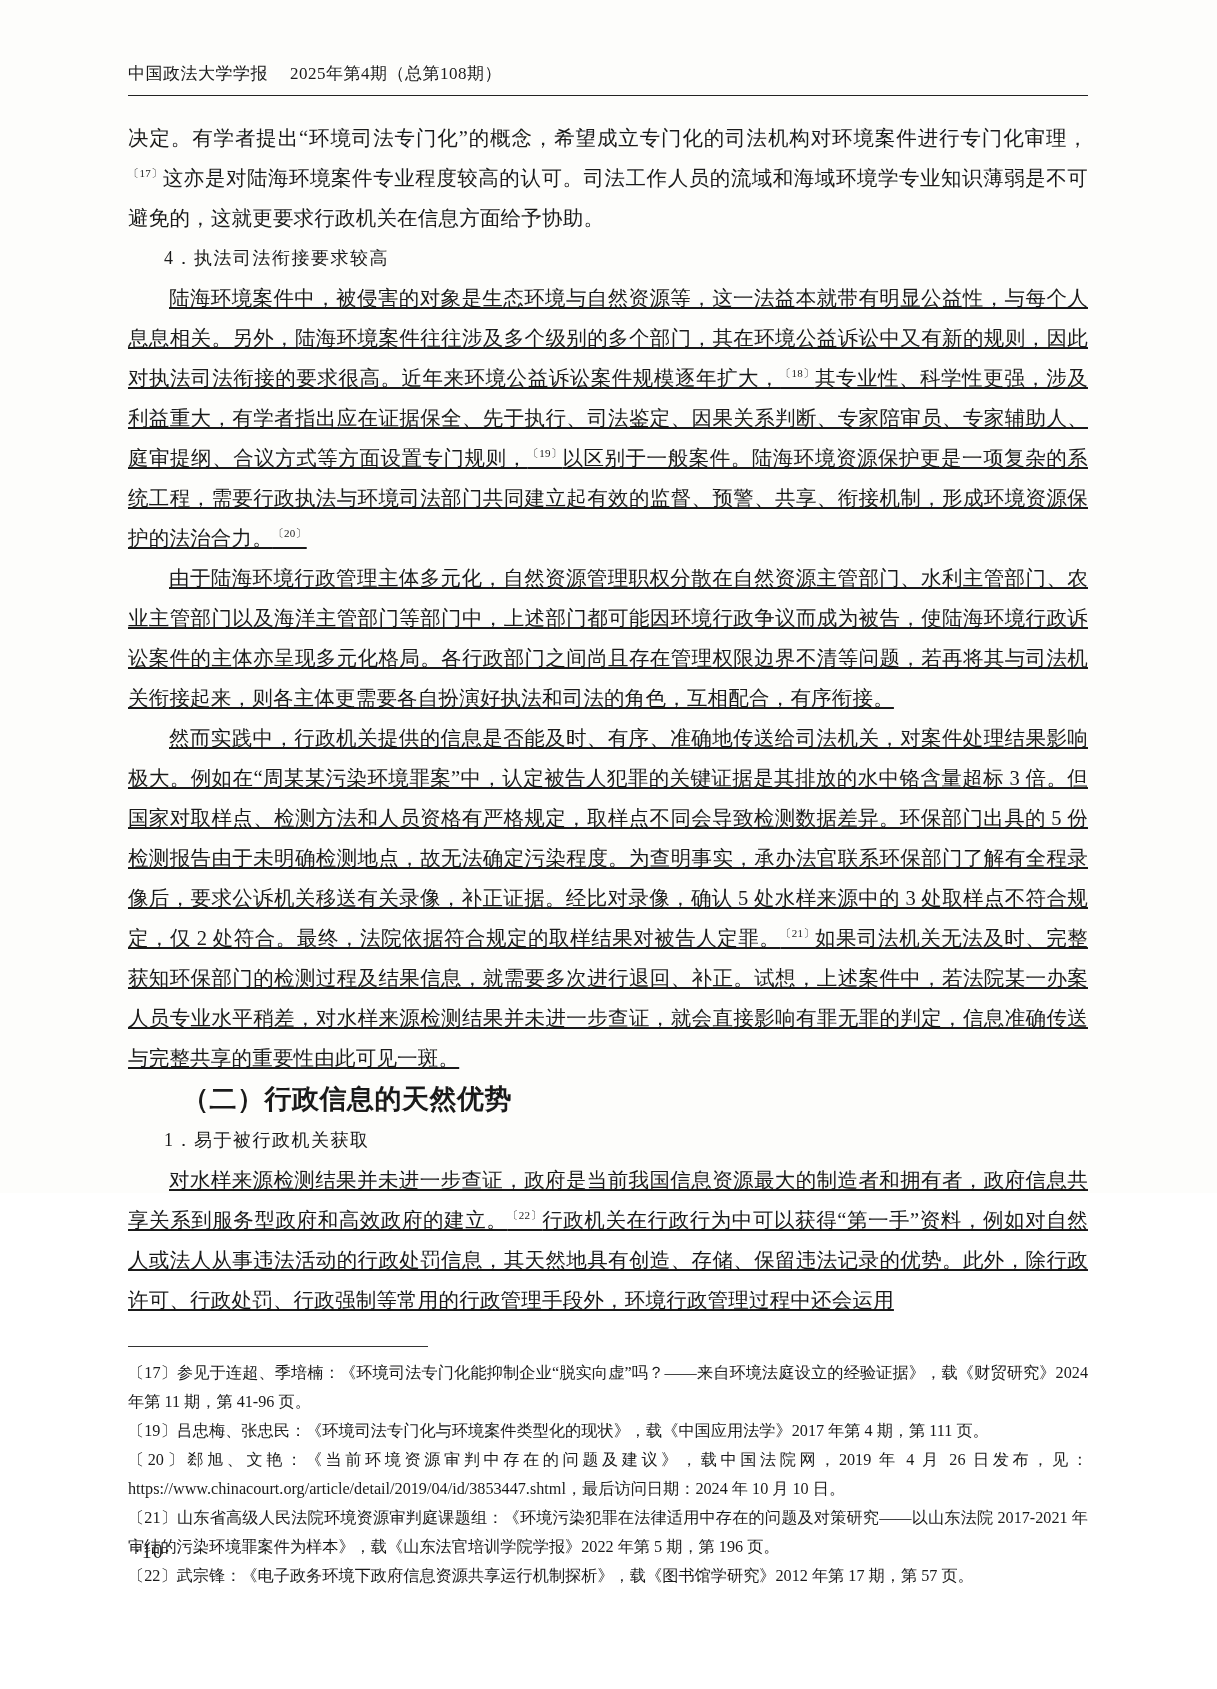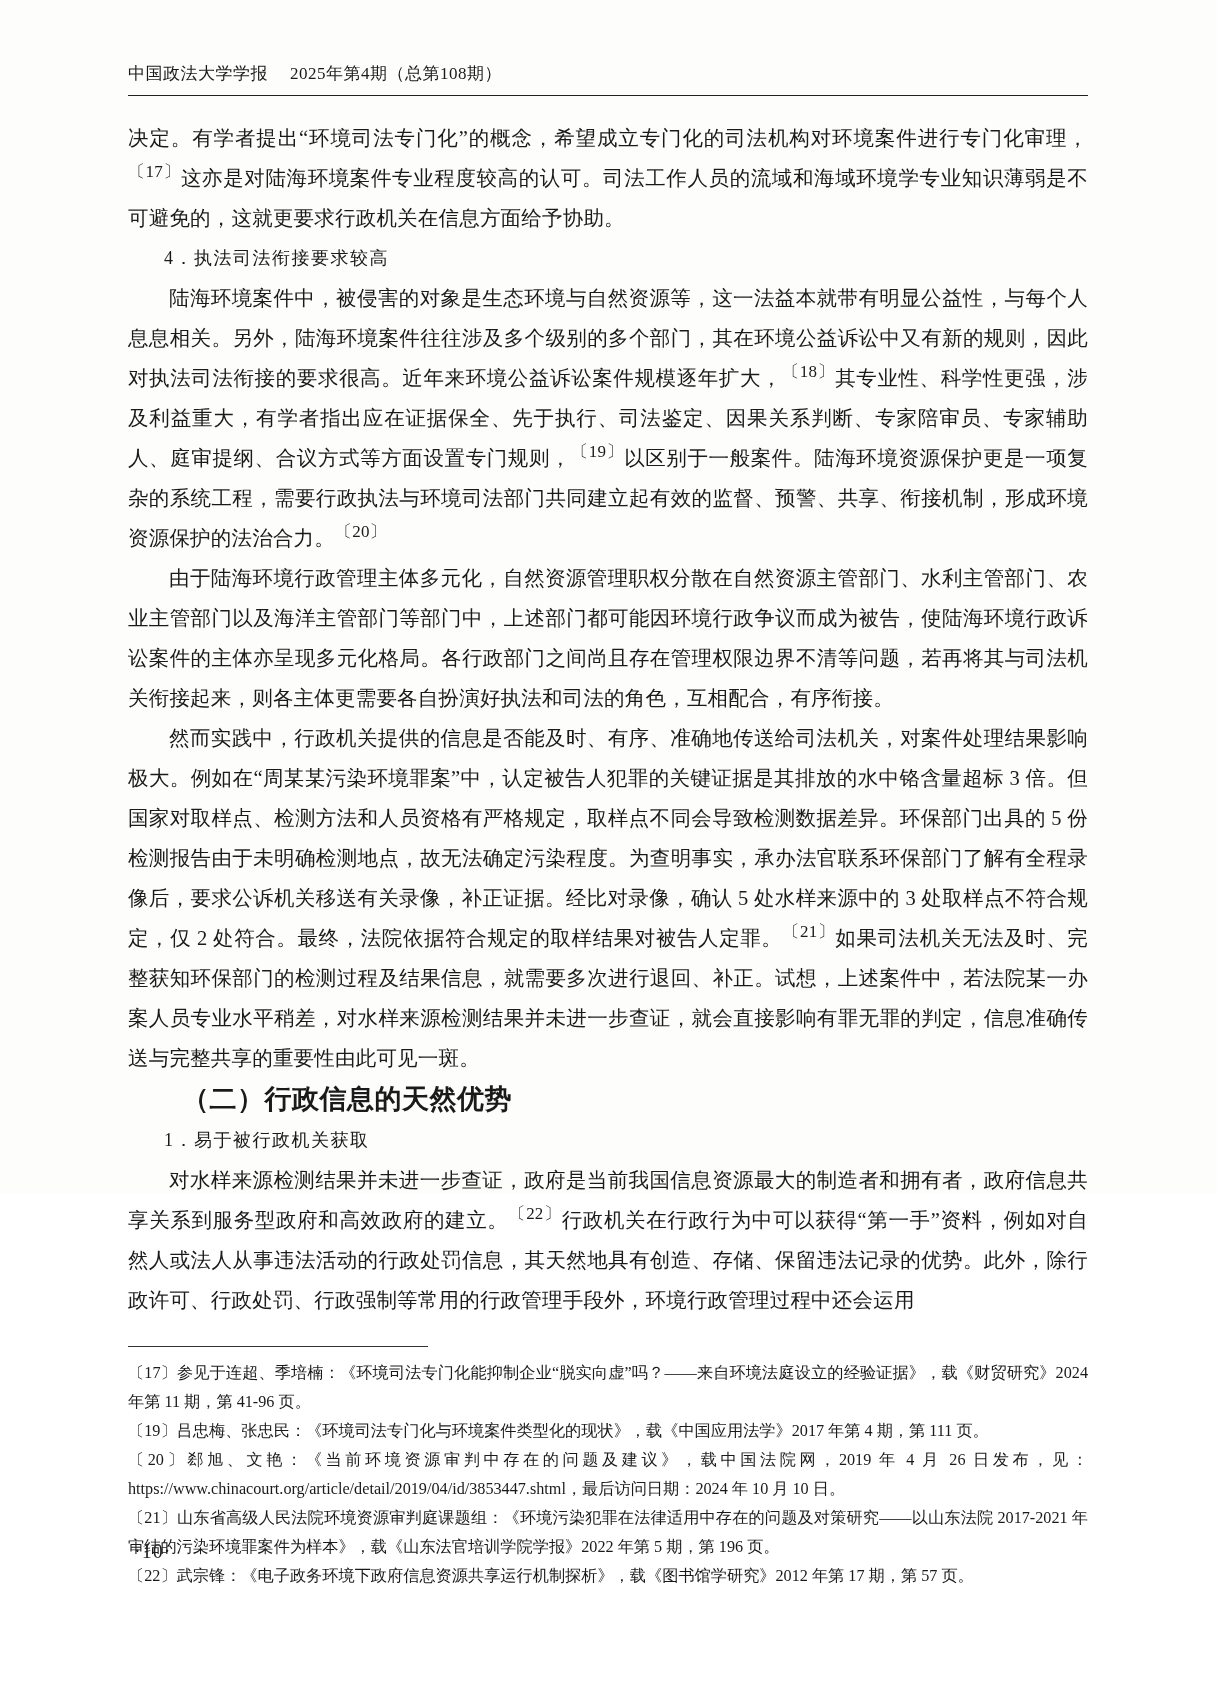--- a/index.html
+++ b/index.html
@@ -43,23 +43,23 @@
   }
   
   p.body {
     font-size: 20.5px;
     line-height: 40px;
     margin: 0 0 0 0;
     text-align: justify;
     text-justify: inter-ideograph;
     letter-spacing: 0.2px;
   }
-  p.indent { text-indent: 2em; }
+  p.indent { text-indent: 2em; text-decoration: underline; }
   .sup {
-    font-size: 17px;
+    font-size: 11px;
     vertical-align: super;
     line-height: 0;
   }
   
   h3.sub-kai {
     font-family: "Liberation Serif", "DejaVu Serif", serif;
     font-size: 18px;
     font-weight: normal;
     font-style: normal;
     margin: 0;

